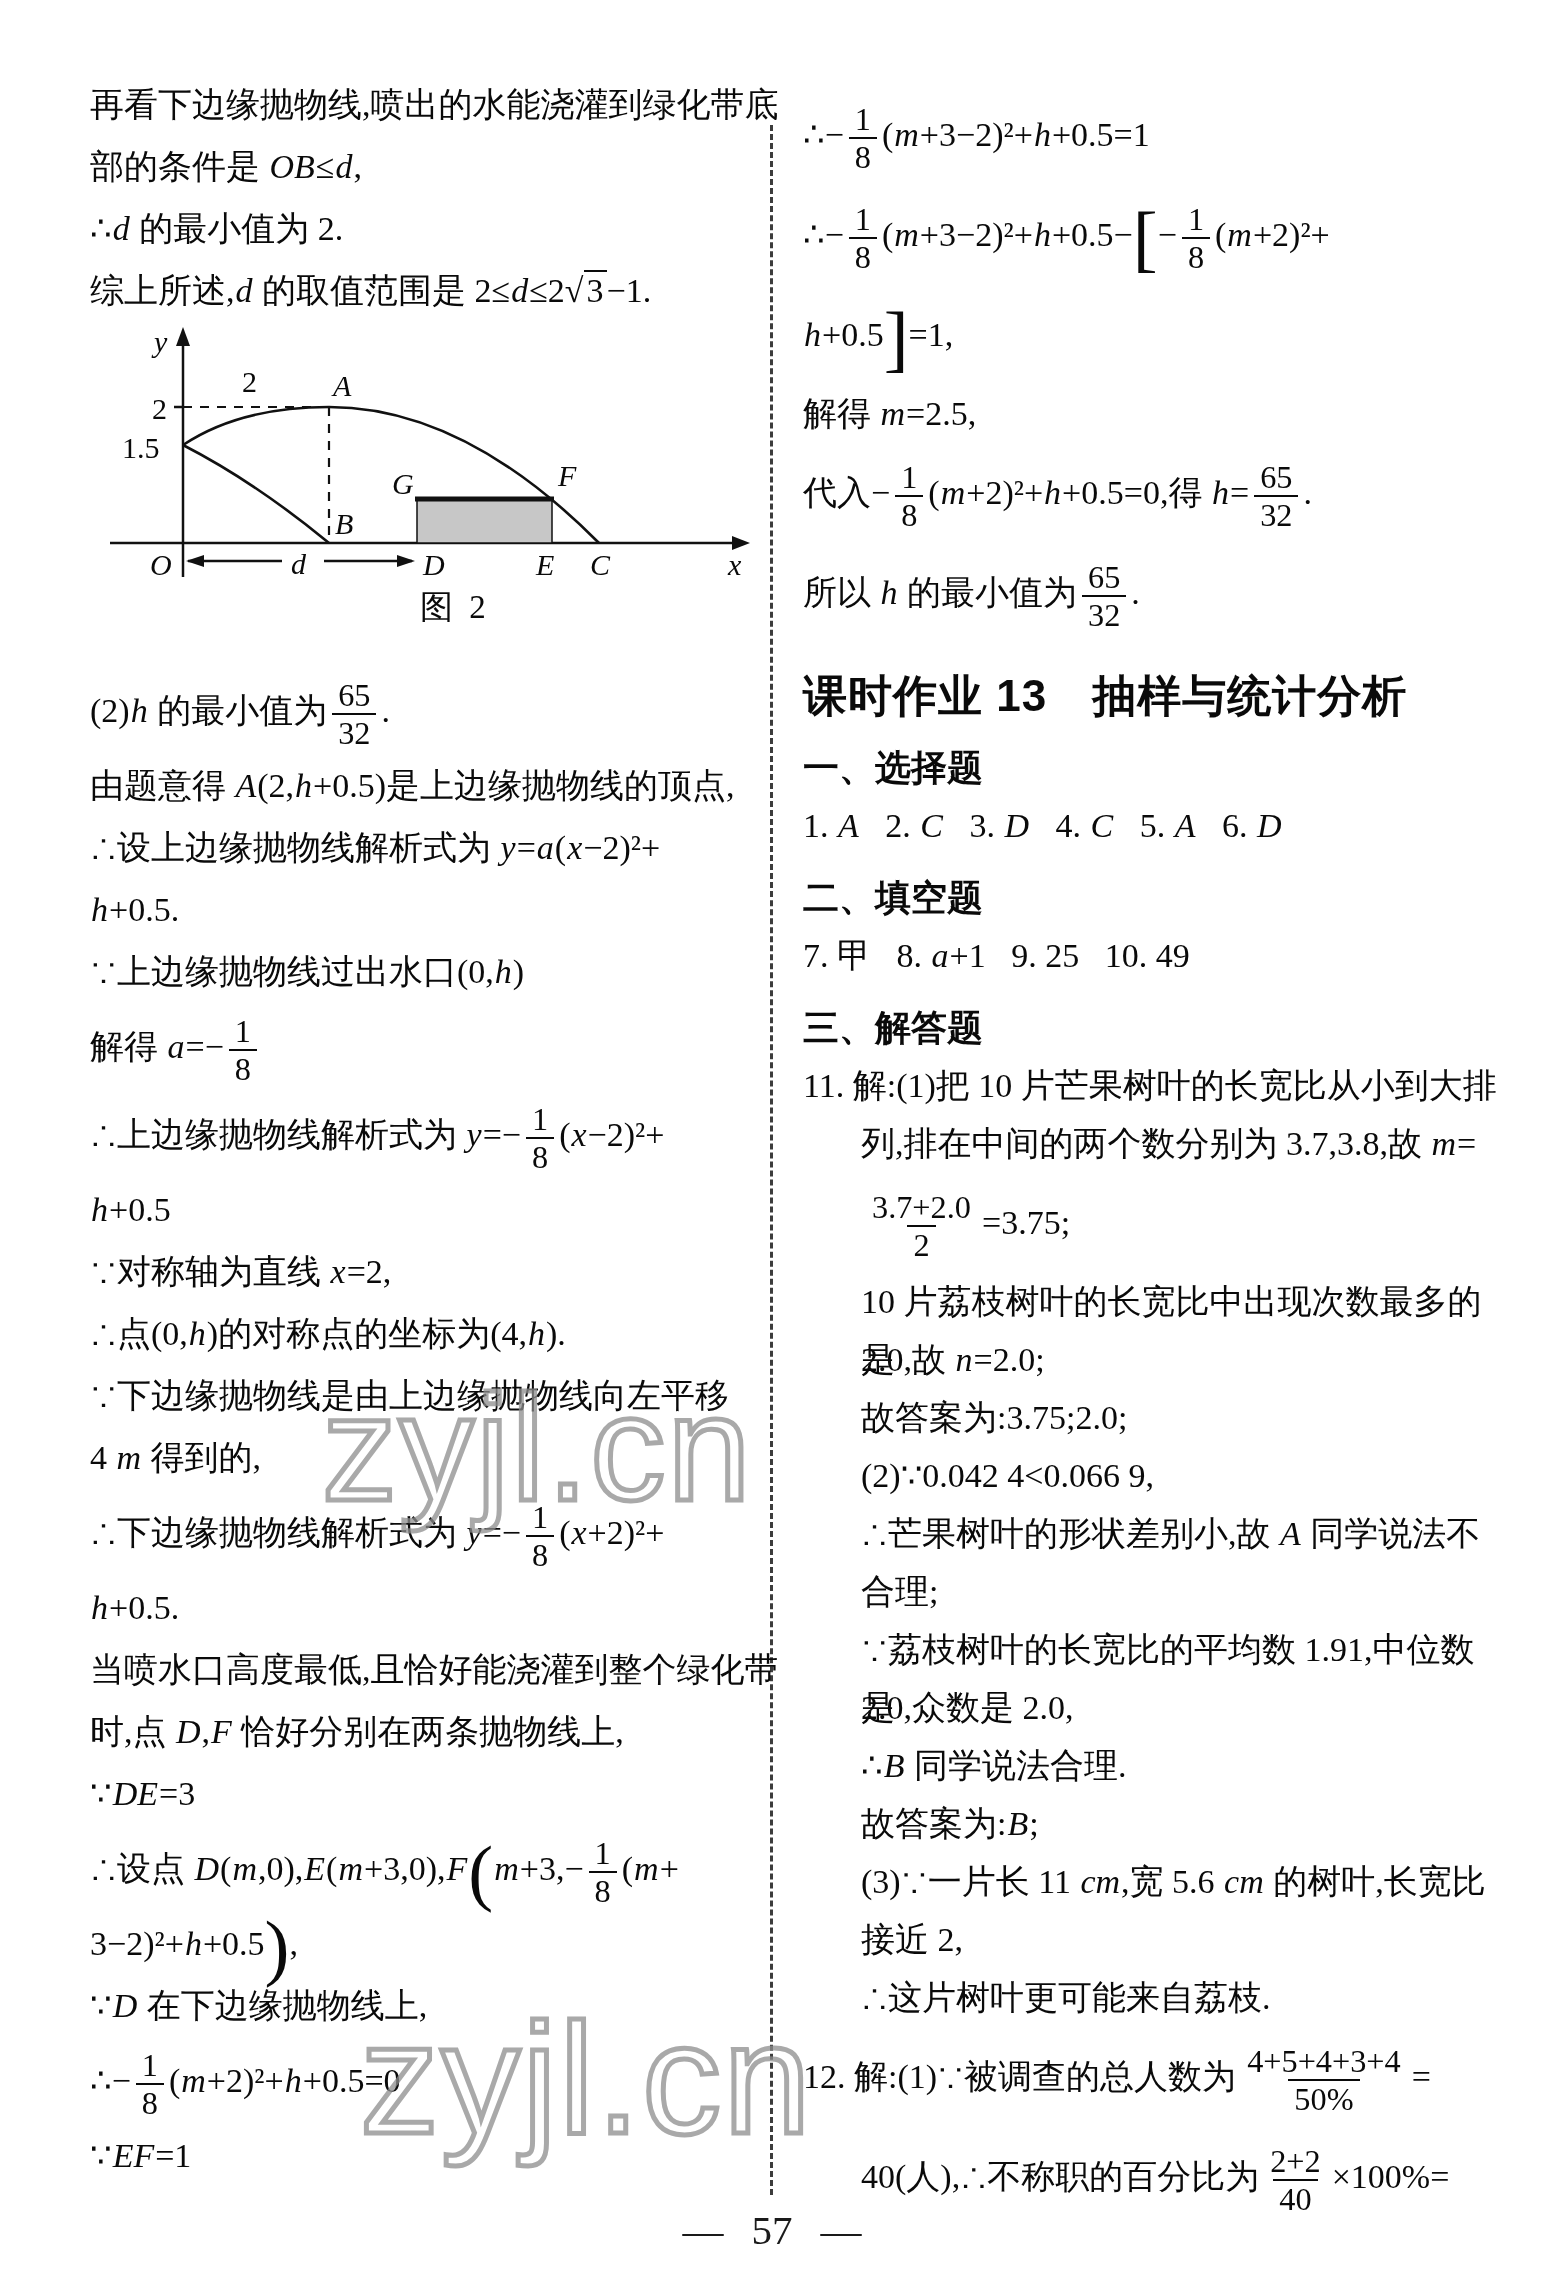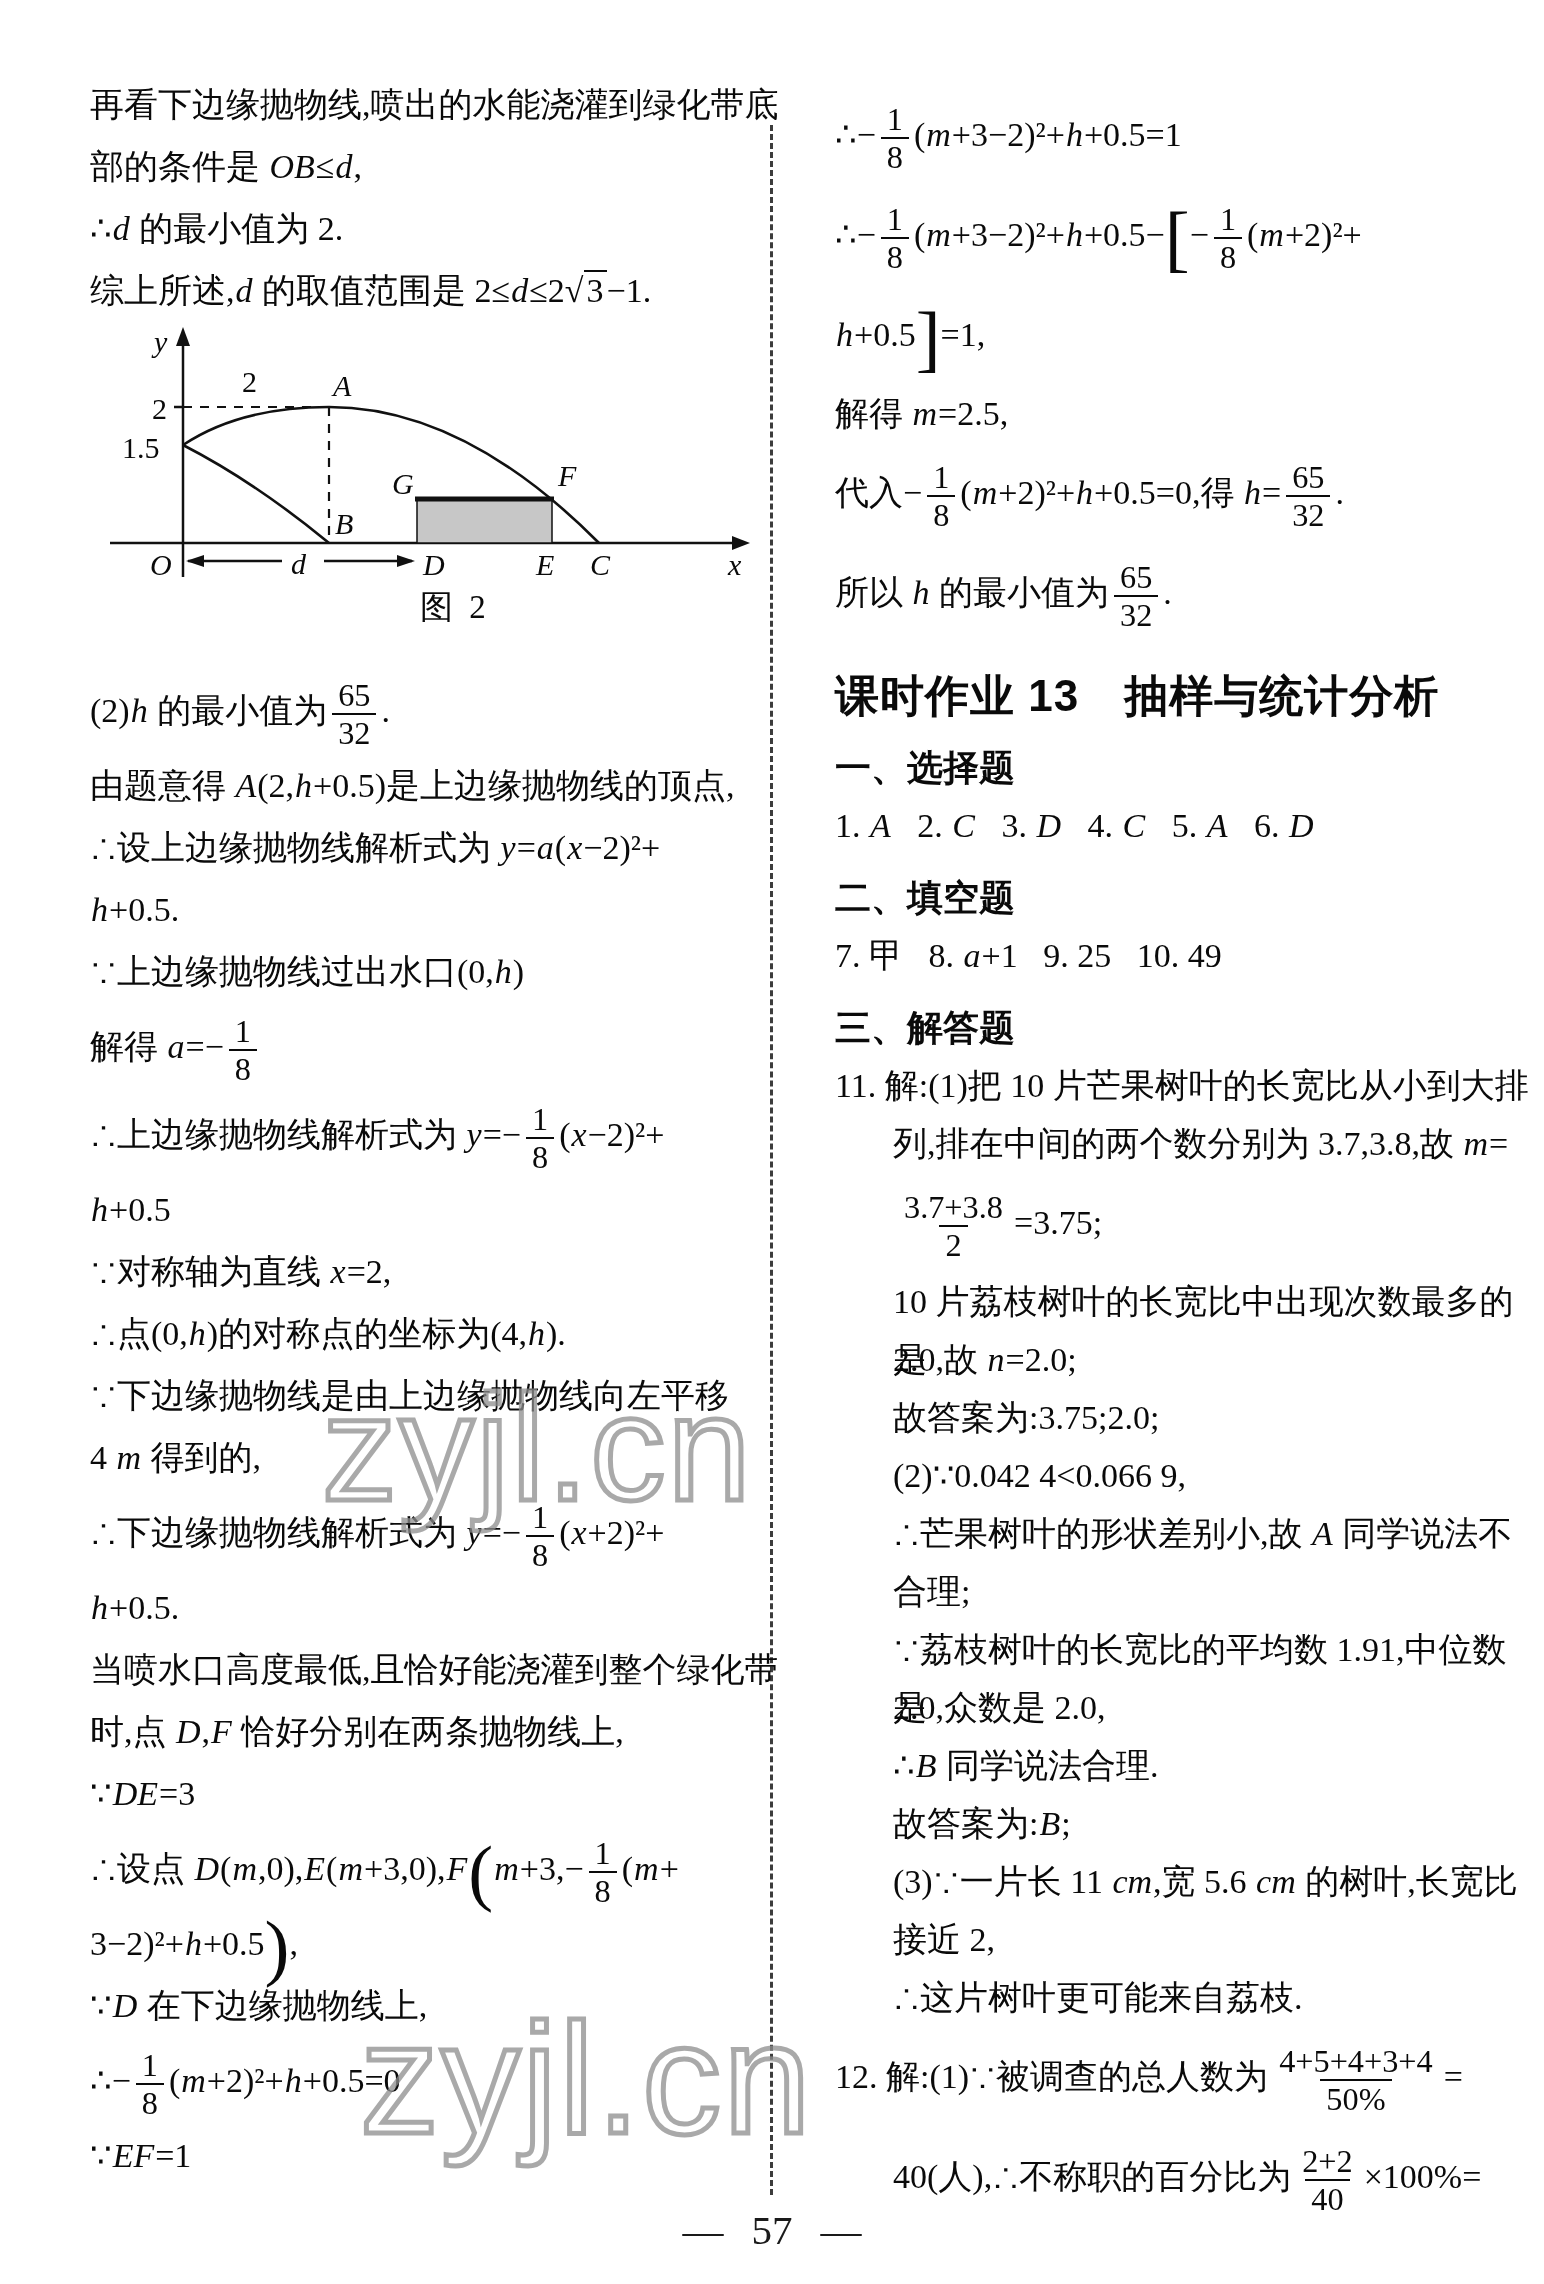--- a/index.html
+++ b/index.html
@@ -2,21 +2,21 @@
 <html><head>
 <meta charset="utf-8">
 <style>
   html,body{margin:0;padding:0;}
   body{
     width:1544px;height:2284px;position:relative;background:#ffffff;overflow:hidden;
     font-family:"Liberation Serif","DejaVu Serif",serif;color:#0a0a0a;
   }
   .col{position:absolute;}
   #left-col{left:55px;top:74px;width:714px;margin-left:35px;}
-  #right-col{left:835px;top:85px;width:705px;}
+  #right-col{left:803px;top:85px;width:705px;}
   .ln{font-size:34px;white-space:pre-wrap;height:62px;line-height:62px;}
   #left-col .ln{height:62px;line-height:62px;}
   #left-col .ln.tall{height:88px;line-height:88px;}
   #right-col .ln{height:58px;line-height:58px;}
   #right-col .ln.tall{height:100px;line-height:100px;}
   .ln.ind{padding-left:58px;}
   .ln.h1{
     height:80px;line-height:80px;margin-top:24px;text-align:left;
     font-family:"Liberation Sans","DejaVu Sans",sans-serif;font-weight:700;
     font-size:44px;letter-spacing:1px;
@@ -139,21 +139,21 @@
     <div class="ln tall">代入−<span class="frac"><span class="num">1</span><span class="den">8</span></span>(<i>m</i>+2)²+<i>h</i>+0.5=0,得 <i>h</i>=<span class="frac"><span class="num">65</span><span class="den">32</span></span>.</div>
     <div class="ln tall">所以 <i>h</i> 的最小值为<span class="frac"><span class="num">65</span><span class="den">32</span></span>.</div>
     <div class="ln h1">课时作业 13　抽样与统计分析</div>
     <div class="ln h2">一、选择题</div>
     <div class="ln">1. <i>A</i>   2. <i>C</i>   3. <i>D</i>   4. <i>C</i>   5. <i>A</i>   6. <i>D</i></div>
     <div class="ln h2">二、填空题</div>
     <div class="ln">7. 甲   8. <i>a</i>+1   9. 25   10. 49</div>
     <div class="ln h2">三、解答题</div>
     <div class="ln">11. 解:(1)把 10 片芒果树叶的长宽比从小到大排</div>
     <div class="ln ind">列,排在中间的两个数分别为 3.7,3.8,故 <i>m</i>=</div>
-    <div class="ln ind tall"><span class="frac"><span class="num">3.7+3.8</span><span class="den">2</span></span>=3.75;</div>
+    <div class="ln ind tall"><span class="frac"><span class="num">3.7+2.0</span><span class="den">2</span></span>=3.75;</div>
     <div class="ln ind">10 片荔枝树叶的长宽比中出现次数最多的是</div>
     <div class="ln ind">2.0,故 <i>n</i>=2.0;</div>
     <div class="ln ind">故答案为:3.75;2.0;</div>
     <div class="ln ind">(2)∵0.042 4&lt;0.066 9,</div>
     <div class="ln ind">∴芒果树叶的形状差别小,故 <i>A</i> 同学说法不</div>
     <div class="ln ind">合理;</div>
     <div class="ln ind">∵荔枝树叶的长宽比的平均数 1.91,中位数是</div>
     <div class="ln ind">2.0,众数是 2.0,</div>
     <div class="ln ind">∴<i>B</i> 同学说法合理.</div>
     <div class="ln ind">故答案为:<i>B</i>;</div>

